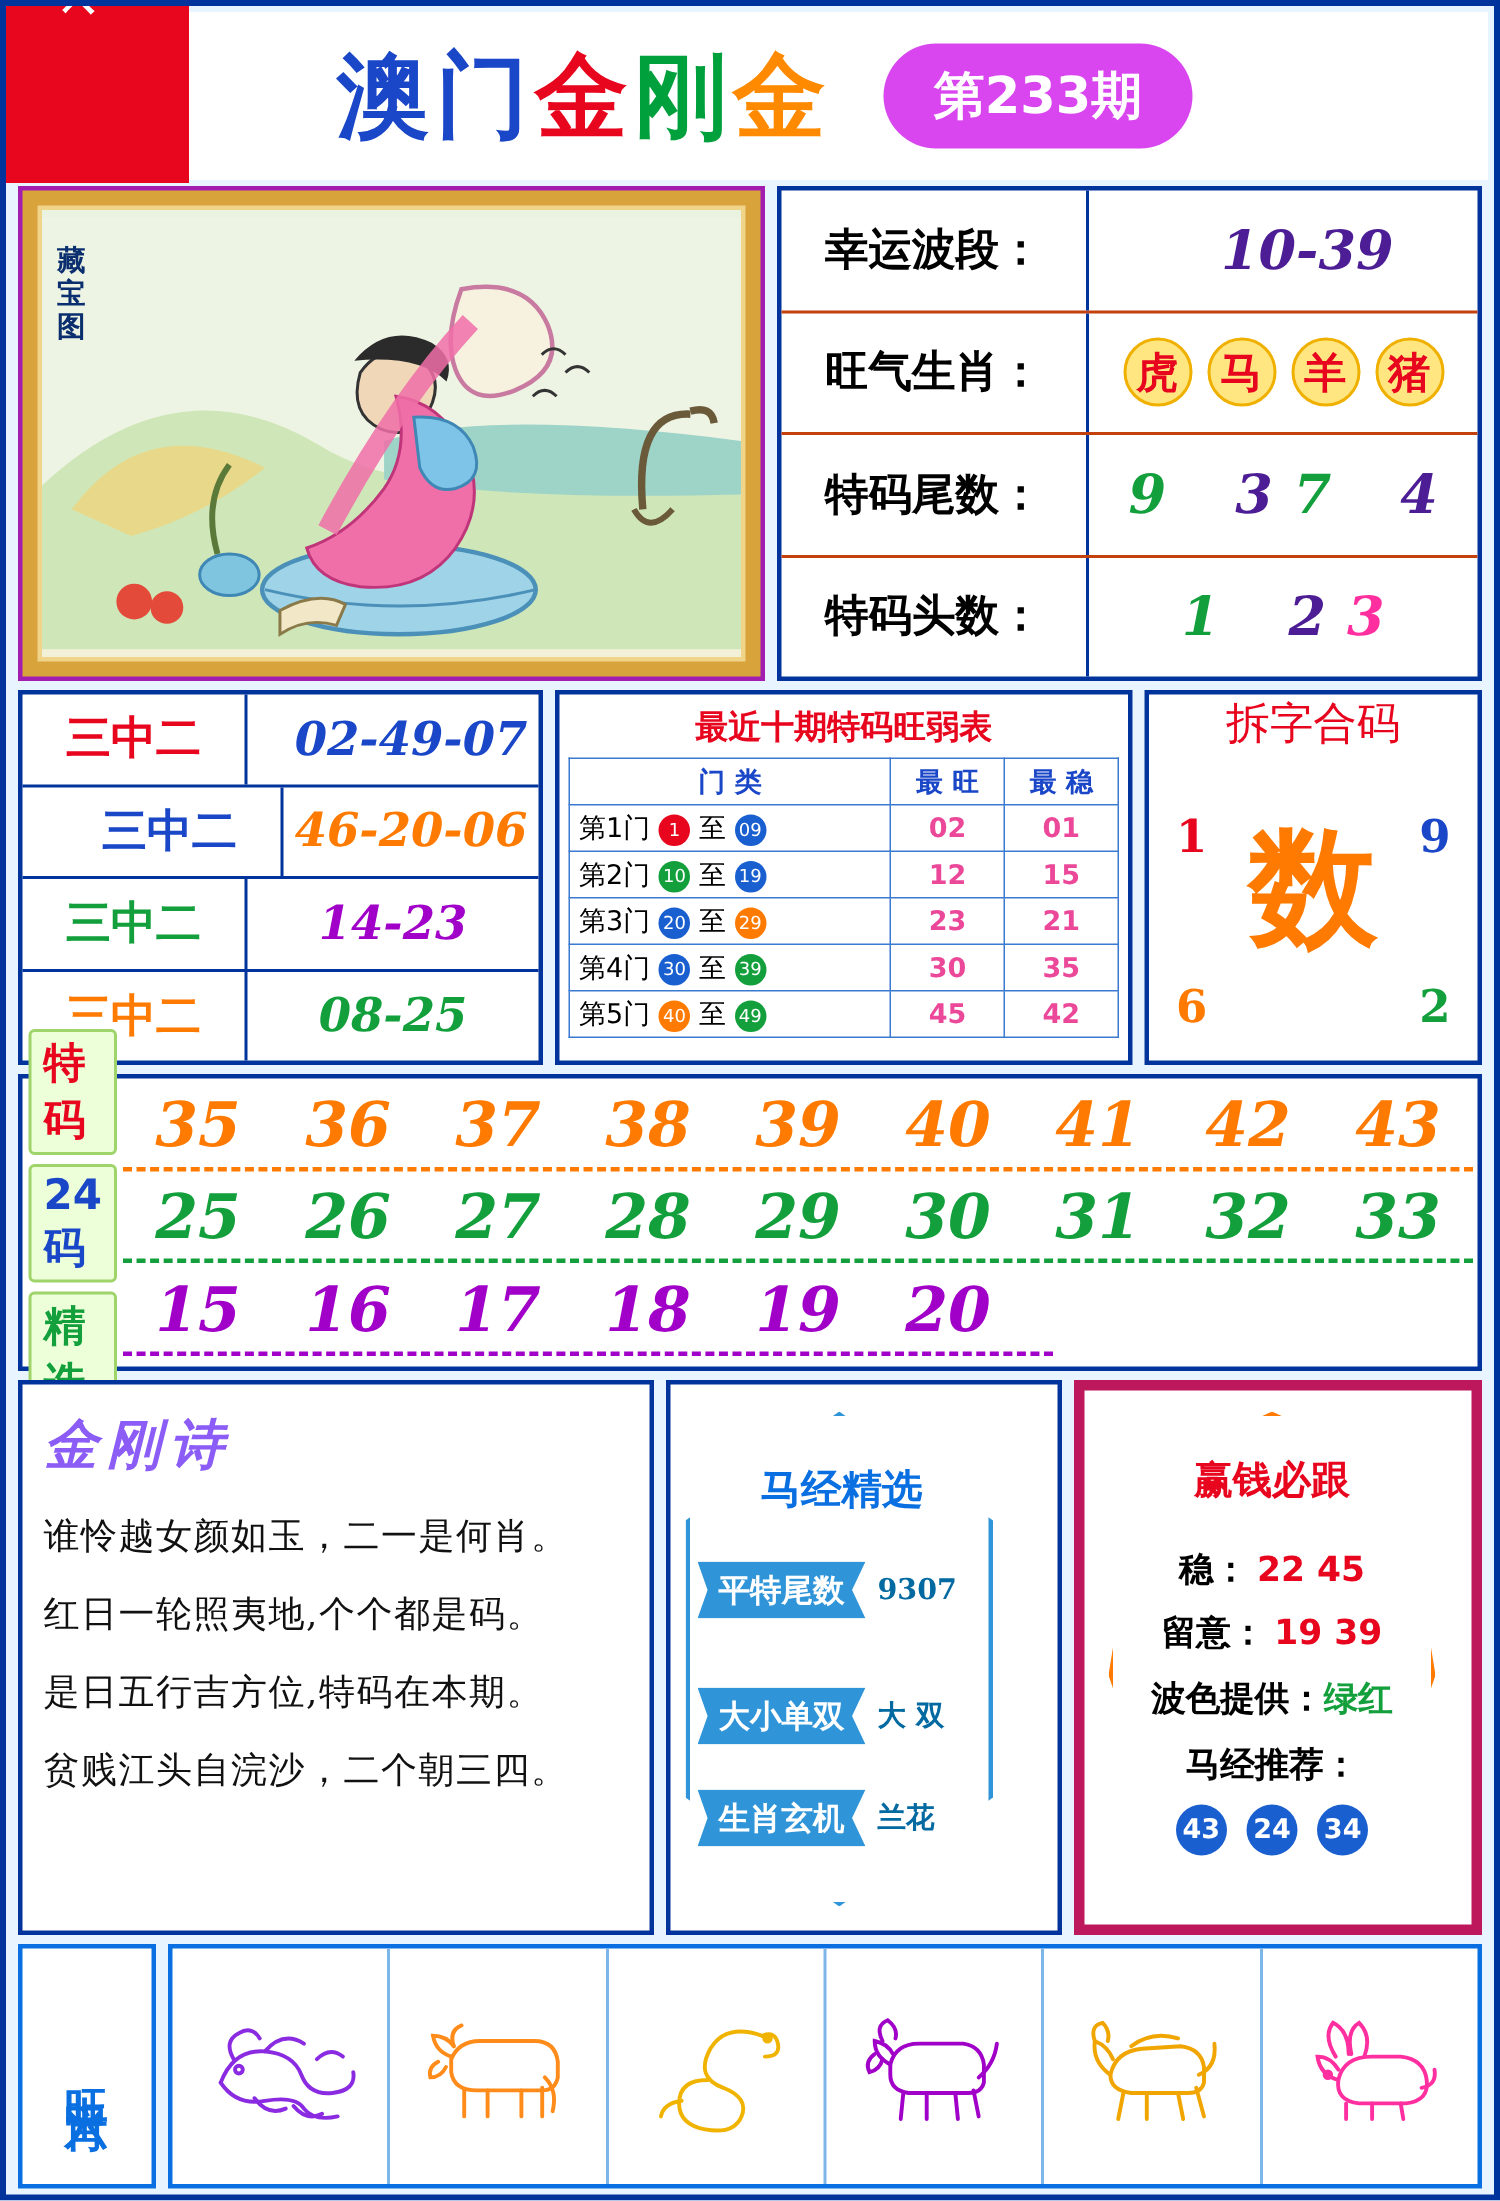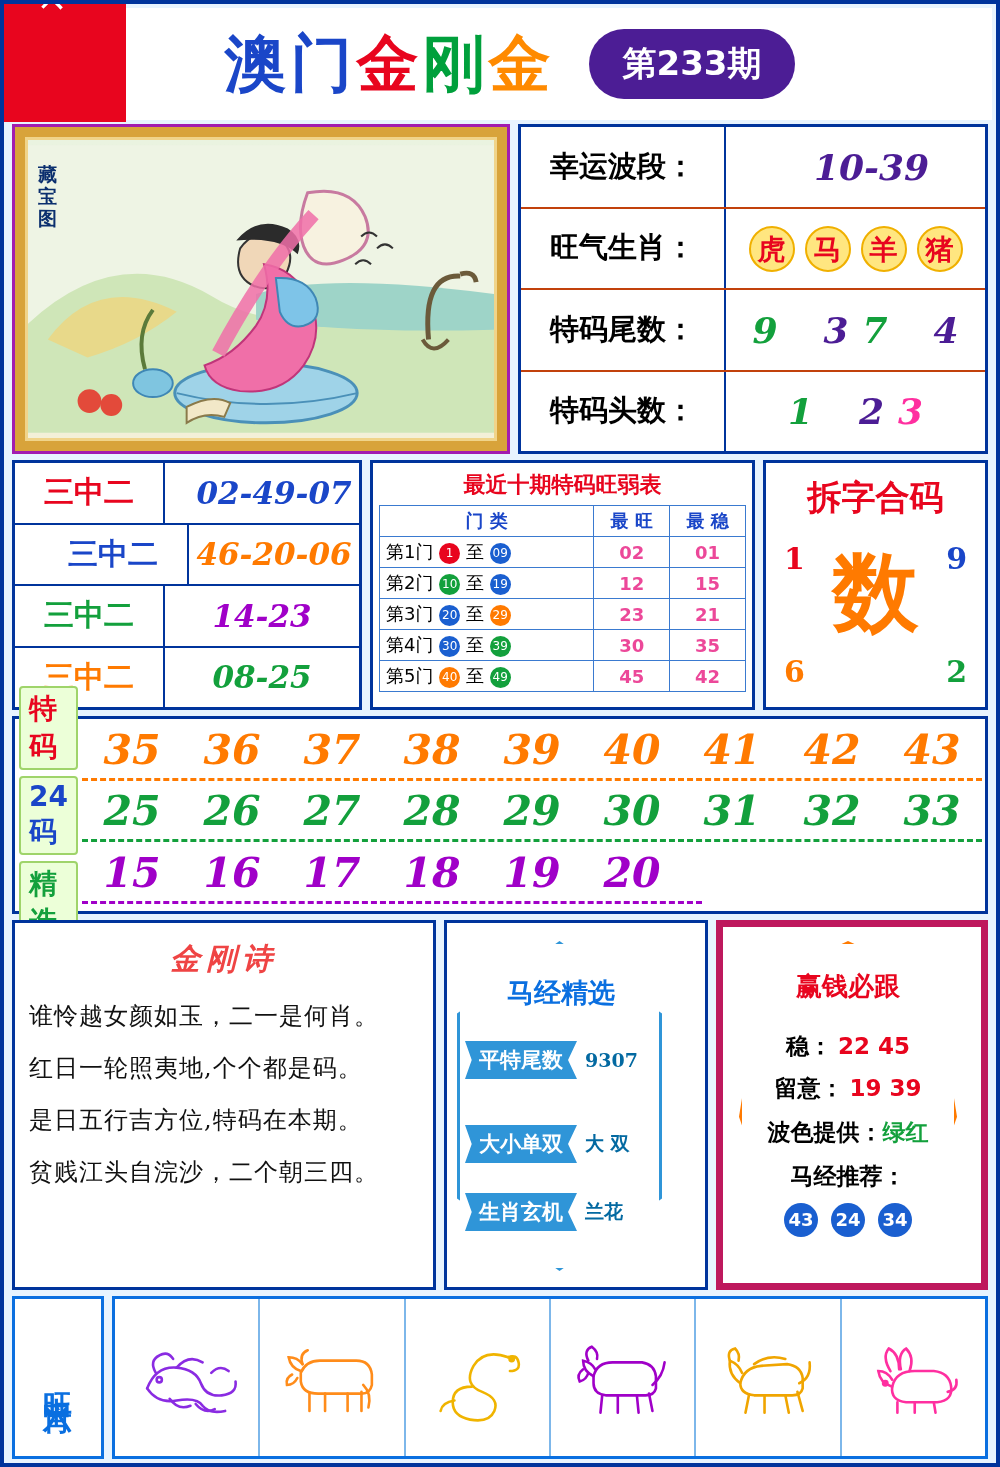--- a/index.html
+++ b/index.html
@@ -67,21 +67,21 @@
     font-family: "DejaVu Sans", sans-serif;
     margin-left: 20px;
   }
   .site-title span:nth-child(1) { color:#1a46c8; }
   .site-title span:nth-child(2) { color:#1a46c8; }
   .site-title span:nth-child(3) { color:#e8051e; }
   .site-title span:nth-child(4) { color:#00a03c; }
   .site-title span:nth-child(5) { color:#ff8a00; }
   .issue-pill {
     margin-left: 34px;
-    background: #4c1d95;
+    background: #d946ef;
     color: #ffffff;
     border-radius: 90px;
     padding: 12px 34px;
     font-size: 34px;
     font-weight: bold;
     font-family: "DejaVu Sans", sans-serif;
   }
 
   
   .topwrap {
@@ -248,22 +248,21 @@
   .b-green{background:#13a03c;} .b-orange{background:#ff7a00;}
 
   .chaizi {
     width: 225px;
     border: 3px solid #00349c;
     background: #ffffff;
     position: relative;
   }
   .cz-title {
     text-align:center;
-    font-size: 34px; font-weight: bold; color:#e8051e;
-    margin-top: 12px;
+    font-size: 29px; font-weight: normal; color:#e8051e;
     font-family:"DejaVu Sans", sans-serif;
   }
   .cz-big {
     position:absolute; left:0; right:0; top: 86px;
     text-align:center;
     font-size: 86px; font-weight:bold; color:#ff7a00;
     font-family:"DejaVu Serif", serif;
     line-height: 1;
   }
   .cz-n { position:absolute; font-size:30px; font-weight:bold; font-family:"DejaVu Serif", serif; }
@@ -318,23 +317,22 @@
     height: 370px;
     display:flex; gap:8px;
   }
   .poem {
     width: 424px;
     border:3px solid #00349c;
     background:#ffffff;
     padding: 10px 14px;
   }
   .poem-title {
-    text-align:center;
-    color:#ef4444;
-    font-size: 30px;
+    color:#8b5cf6;
+    font-size: 36px;
     font-weight:bold;
     font-style: italic;
     letter-spacing: 6px;
     font-family:"DejaVu Serif", serif;
     margin: 6px 0 16px;
   }
   .poem-line {
     font-size: 24px;
     color:#111;
     font-family:"DejaVu Serif", serif;

